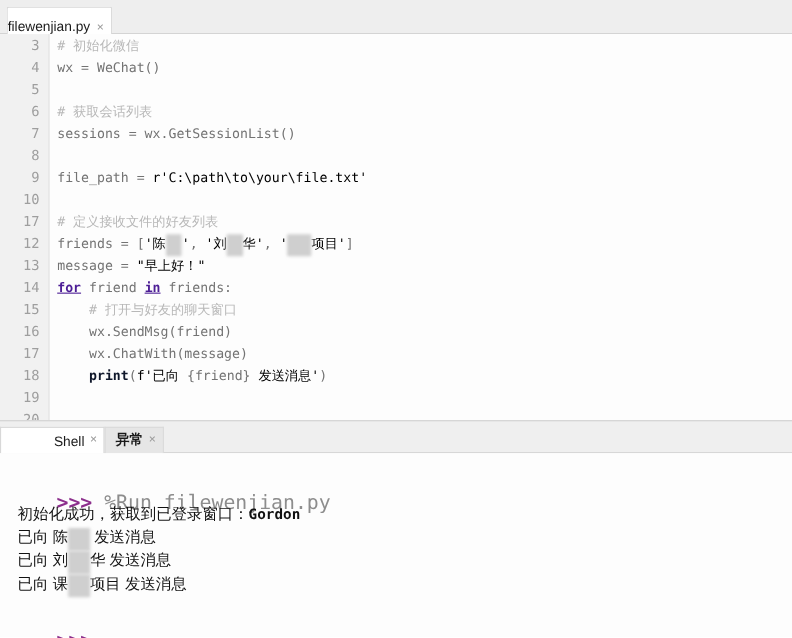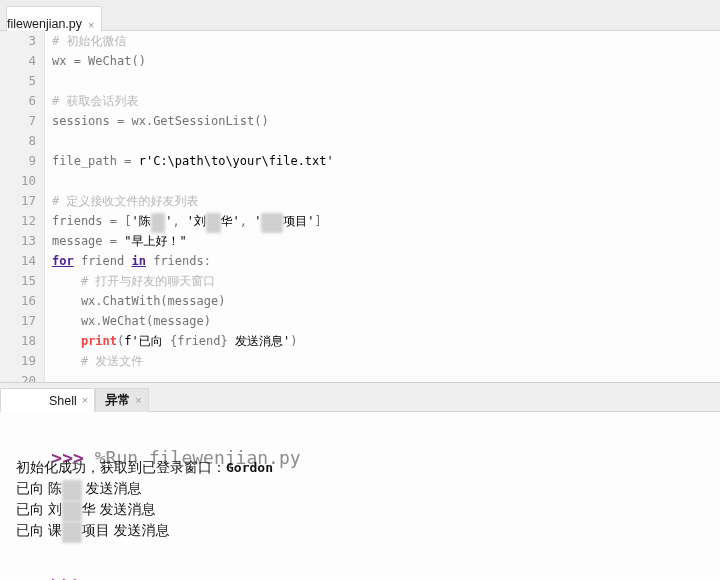--- a/index.html
+++ b/index.html
@@ -84,21 +84,21 @@
     height: 20px;
     line-height: 20px;
     font-family: "DejaVu Sans Mono", monospace;
     font-size: 12px;
     white-space: pre;
     color: #111111;
   }
   .cm  { color: #b8b8b8; }            
   .kw  { color: #4c1d95; font-weight: bold; text-decoration: underline; }  
   .st  { color: #000000; }            
-  .fn  { color: #ef4444; font-weight: bold; }  
+  .fn  { color: #0f172a; font-weight: bold; }  
   .pl  { color: #737373; }            
   .blur {
     display: inline-block;
     background: #cfcfcf;
     color: transparent;
     border-radius: 1px;
     vertical-align: -2px;
     filter: blur(1.6px);
   }
 
@@ -211,24 +211,23 @@
       <div class="row"><span class="cm"># 获取会话列表</span></div>
       <div class="row"><span class="pl">sessions = wx.GetSessionList()</span></div>
       <div class="row"><span class="pl"></span></div>
       <div class="row"><span class="pl">file_path = </span><span class="st">r'C:\path\to\your\file.txt'</span></div>
       <div class="row"><span class="pl"></span></div>
       <div class="row"><span class="cm"># 定义接收文件的好友列表</span></div>
       <div class="row"><span class="pl">friends = [</span><span class="st">'陈</span><span class="blur">██</span><span class="st">'</span><span class="pl">, </span><span class="st">'刘</span><span class="blur">██</span><span class="st">华'</span><span class="pl">, </span><span class="st">'</span><span class="blur">███</span><span class="st">项目'</span><span class="pl">]</span></div>
       <div class="row"><span class="pl">message = </span><span class="st">"早上好！"</span></div>
       <div class="row"><span class="kw">for</span><span class="pl"> friend </span><span class="kw">in</span><span class="pl"> friends:</span></div>
       <div class="row"><span class="pl">    </span><span class="cm"># 打开与好友的聊天窗口</span></div>
+      <div class="row"><span class="pl">    wx.SendMsg(friend)</span></div>
       <div class="row"><span class="pl">    wx.ChatWith(message)</span></div>
-      <div class="row"><span class="pl">    wx.WeChat(message)</span></div>
       <div class="row"><span class="pl">    </span><span class="fn">print</span><span class="pl">(</span><span class="st">f'已向 </span><span class="pl">{friend}</span><span class="st"> 发送消息'</span><span class="pl">)</span></div>
-      <div class="row"><span class="pl">    </span><span class="cm"># 发送文件</span></div>
     </div>
 </div>
 
 <div class="shell-tabbar">
   <div class="stab active">
     <span>Shell</span>
     <span class="stab-close">×</span>
   </div>
   <div class="stab inactive">
     <span>异常</span>

